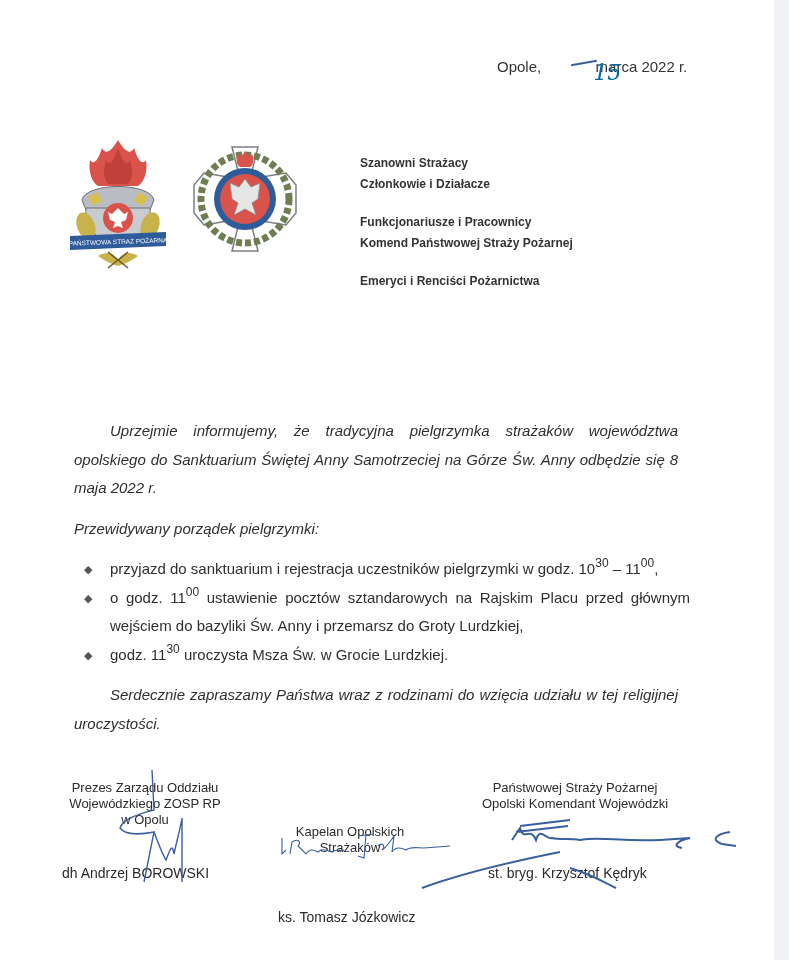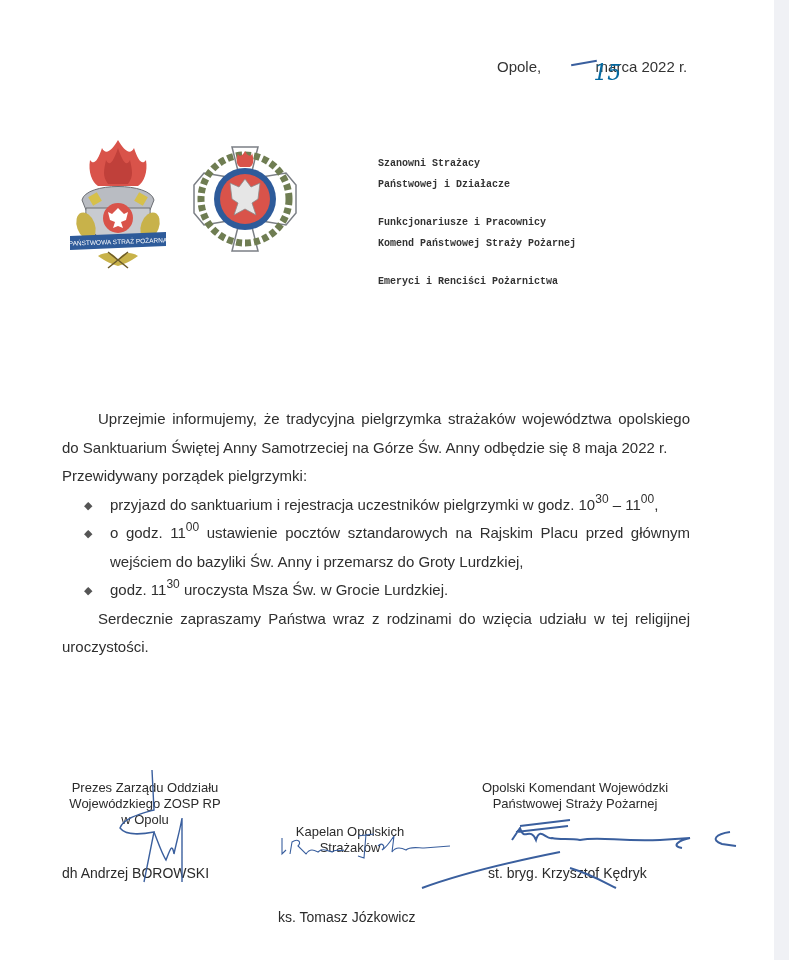--- a/index.html
+++ b/index.html
@@ -10,26 +10,26 @@
   .right-strip { position:absolute; top:0; right:0; width:15px; height:960px; background:#f0f1f5; }
   .date { position:absolute; top:58px; left:497px; font-size:15px; color:#333; white-space:nowrap; }
   .date .day { display:inline-block; width:46px; position:relative; }
   .date .hand { position:absolute; left:4px; top:-12px; font-family:"DejaVu Serif", serif; font-style:italic; font-size:22px; color:#0369a1;margin-left:44px; }
   .date .hand-line { position:absolute; left:26px; top:-10px; width:26px; height:2px; background:#3a5f9e; transform:rotate(-10deg); }
 
   .logo { position:absolute; }
   .logo-psp { left:68px; top:138px; width:100px; height:132px; }
   .logo-osp { left:190px; top:143px; width:110px; height:112px; }
 
-  .addressee { position:absolute; left:378px; top:153px; font-weight:bold; font-size:10px; line-height:21px; color:#333;font-family:Liberation Mono, monospace; }
+  .addressee { position:absolute; left:360px; top:153px; font-weight:bold; font-size:12px; line-height:21px; color:#333; }
   .addressee .group { margin-bottom:17px; }
   .addressee .line { display:block; white-space:nowrap; }
 
   .body-text { position:absolute; left:62px; top:405px; width:628px; font-size:15px; line-height:28.5px; color:#2f2f2f; font-family:"Liberation Sans", sans-serif; }
-  .para { text-align:justify; margin:0; }
+  .para { text-align:justify; margin:12px;font-style:italic; }
   .para.indent { text-indent:36px; }
   .list { list-style:none; margin:0; padding:0 0 0 48px; }
   .list li { position:relative; }
   .list li .bullet { position:absolute; left:-26px; top:0; font-size:11px; color:#555; }
   sup { font-size:12px; line-height:0; vertical-align:7px; }
 
   .sig { position:absolute; text-align:center; font-size:13px; color:#2b2b2b; }
   .sig .title { font-weight:normal; line-height:16px; }
   .sig .name { position:absolute; white-space:nowrap; font-weight:normal; font-size:14px; }
   .sig1 { left:55px; top:780px; width:180px; }
@@ -93,21 +93,21 @@
     <circle cx="55" cy="56" r="31" fill="#2e5b9a"></circle>
     <circle cx="55" cy="56" r="25" fill="#d9534a"></circle>
 
     <path d="M55 36 L49 44 L40 40 L42 56 L48 60 L44 72 L55 66 L66 72 L62 60 L68 56 L70 40 L61 44 Z" fill="#e6e6e6" stroke="#8a8a8a" stroke-width="0.8"></path>
   </svg>
 </div>
 
 <div class="addressee">
   <div class="group">
     <span class="line">Szanowni Strażacy</span>
-    <span class="line">Państwowej i Działacze</span>
+    <span class="line">Członkowie i Działacze</span>
   </div>
   <div class="group">
     <span class="line">Funkcjonariusze i Pracownicy</span>
     <span class="line">Komend Państwowej Straży Pożarnej</span>
   </div>
   <div class="group">
     <span class="line">Emeryci i Renciści Pożarnictwa</span>
   </div>
 </div>
 
@@ -146,22 +146,22 @@
   <div class="title">Kapelan Opolskich</div>
   <div class="title">Strażaków</div>
   <div class="name">ks. Tomasz Józkowicz</div>
 </div>
 <svg class="sign-svg" style="left:278px;top:832px;" width="180" height="30" viewBox="0 0 180 30">
   <path d="M4 6 L4 22 L8 18 M12 22 L14 10 C20 6 24 10 20 14 L28 22 C32 16 36 18 40 20 C44 16 48 18 54 20 C58 16 62 20 66 18" fill="none" stroke="#3a5f9e" stroke-width="1.1"></path>
   <path d="M80 4 L96 2 M88 2 L86 26 L80 24 M100 14 C104 10 108 14 104 18 C108 16 112 10 116 4 L114 20 C118 14 124 16 128 18 C132 14 140 16 146 16 L172 14" fill="none" stroke="#3a5f9e" stroke-width="1.1"></path>
 </svg>
 
 <div class="sig sig3">
+  <div class="title">Państwowej Straży Pożarnej</div>
   <div class="title">Opolski Komendant Wojewódzki</div>
-  <div class="title">Państwowej Straży Pożarnej</div>
   <div class="name">st. bryg. Krzysztof Kędryk</div>
 </div>
 <svg class="sign-svg" style="left:420px;top:818px;" width="330" height="72" viewBox="0 0 330 72">
   <path d="M100 8 L150 2 M96 14 L148 8 M92 22 L100 10 C104 24 110 8 116 22 C120 8 126 22 132 20 C140 22 150 20 160 22 C180 18 200 24 240 22 L270 20 C260 22 250 28 262 30" fill="none" stroke="#3a5f9e" stroke-width="2"></path>
   <path d="M310 14 C296 16 290 22 302 26 L316 28" fill="none" stroke="#3a5f9e" stroke-width="2"></path>
   <path d="M2 70 C40 56 90 44 140 34" fill="none" stroke="#3a5f9e" stroke-width="2"></path>
   <path d="M150 50 C170 56 180 62 196 70" fill="none" stroke="#3a5f9e" stroke-width="2"></path>
 </svg>
 
 </body></html>

